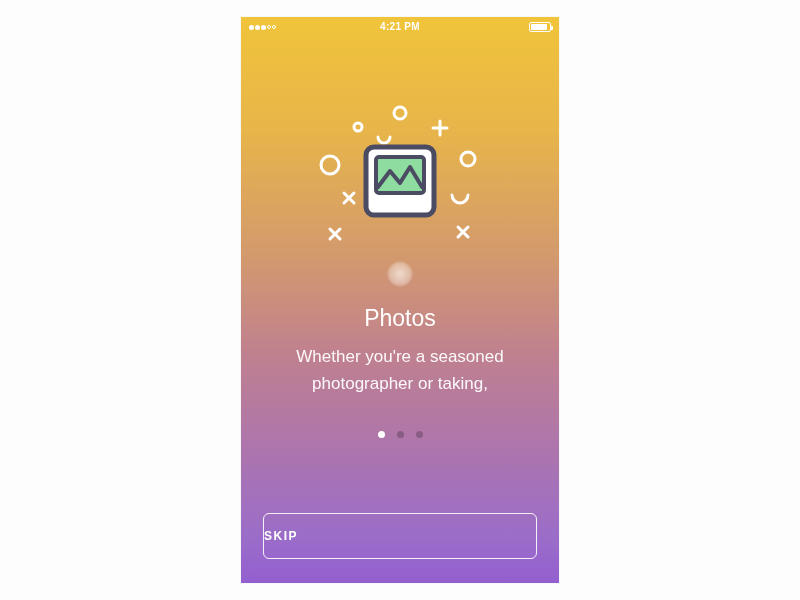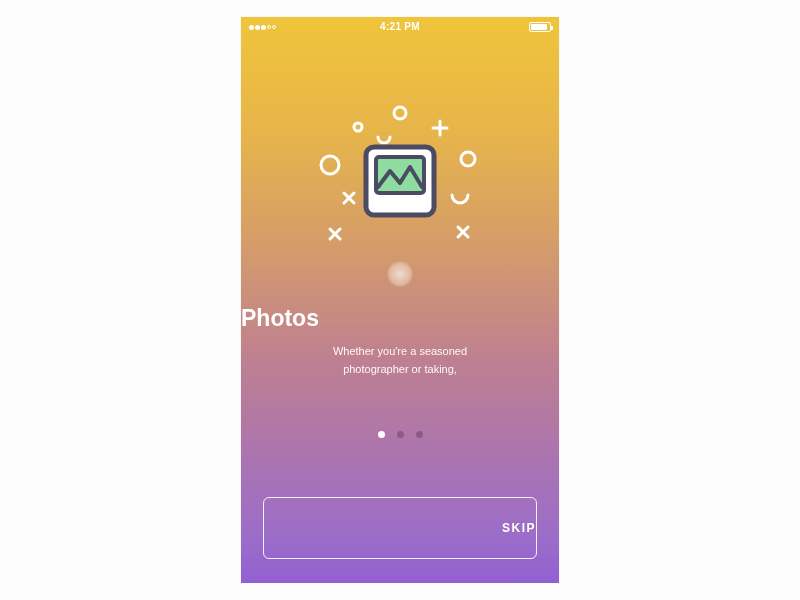--- a/index.html
+++ b/index.html
@@ -60,57 +60,57 @@
     transform: translateX(-50%);
     width: 26px; height: 26px;
     border-radius: 50%;
     background: radial-gradient(circle,rgba(255,255,255,0.65) 0%,rgba(255,255,255,0.35) 55%,rgba(255,255,255,0) 75%);
   }
   
   .title {
     position: absolute;
     top: 288px;
     left: 0; right: 0;
-    text-align: left;
+    text-align: center;
     color: #fff;
     font-size: 23px;
-    font-weight: 700;
+    font-weight: 400;
   }
   .body {
     position: absolute;
     top: 326px;
     left: 30px; right: 30px;
     text-align: center;
     color: rgba(255,255,255,0.95);
-    font-size: 11px;
+    font-size: 17px;
     line-height: 1.6;
     font-weight: 400;
   }
   
   .dots {
     position: absolute;
     top: 414px;
     left: 0; right: 0;
     display: flex;
     justify-content: center;
     gap: 12px;
   }
   .dot { width: 7px; height: 7px; border-radius: 50%; background: rgba(0,0,0,0.22); }
   .dot.active { background: #fff; }
   
   .skip {
     position: absolute;
     left: 22px; right: 22px;
     bottom: 24px;
-    height: 62px;
+    height: 46px;
     border: 1.5px solid rgba(255,255,255,0.9);
     border-radius: 6px;
     display: flex;
     align-items: center;
-    justify-content: flex-end;
+    justify-content: flex-start;
     color: #fff;
     font-size: 12px;
     font-weight: 700;
     letter-spacing: 1.5px;
     background: transparent;
     cursor: pointer;
   }
 </style>
 </head>
 <body>

